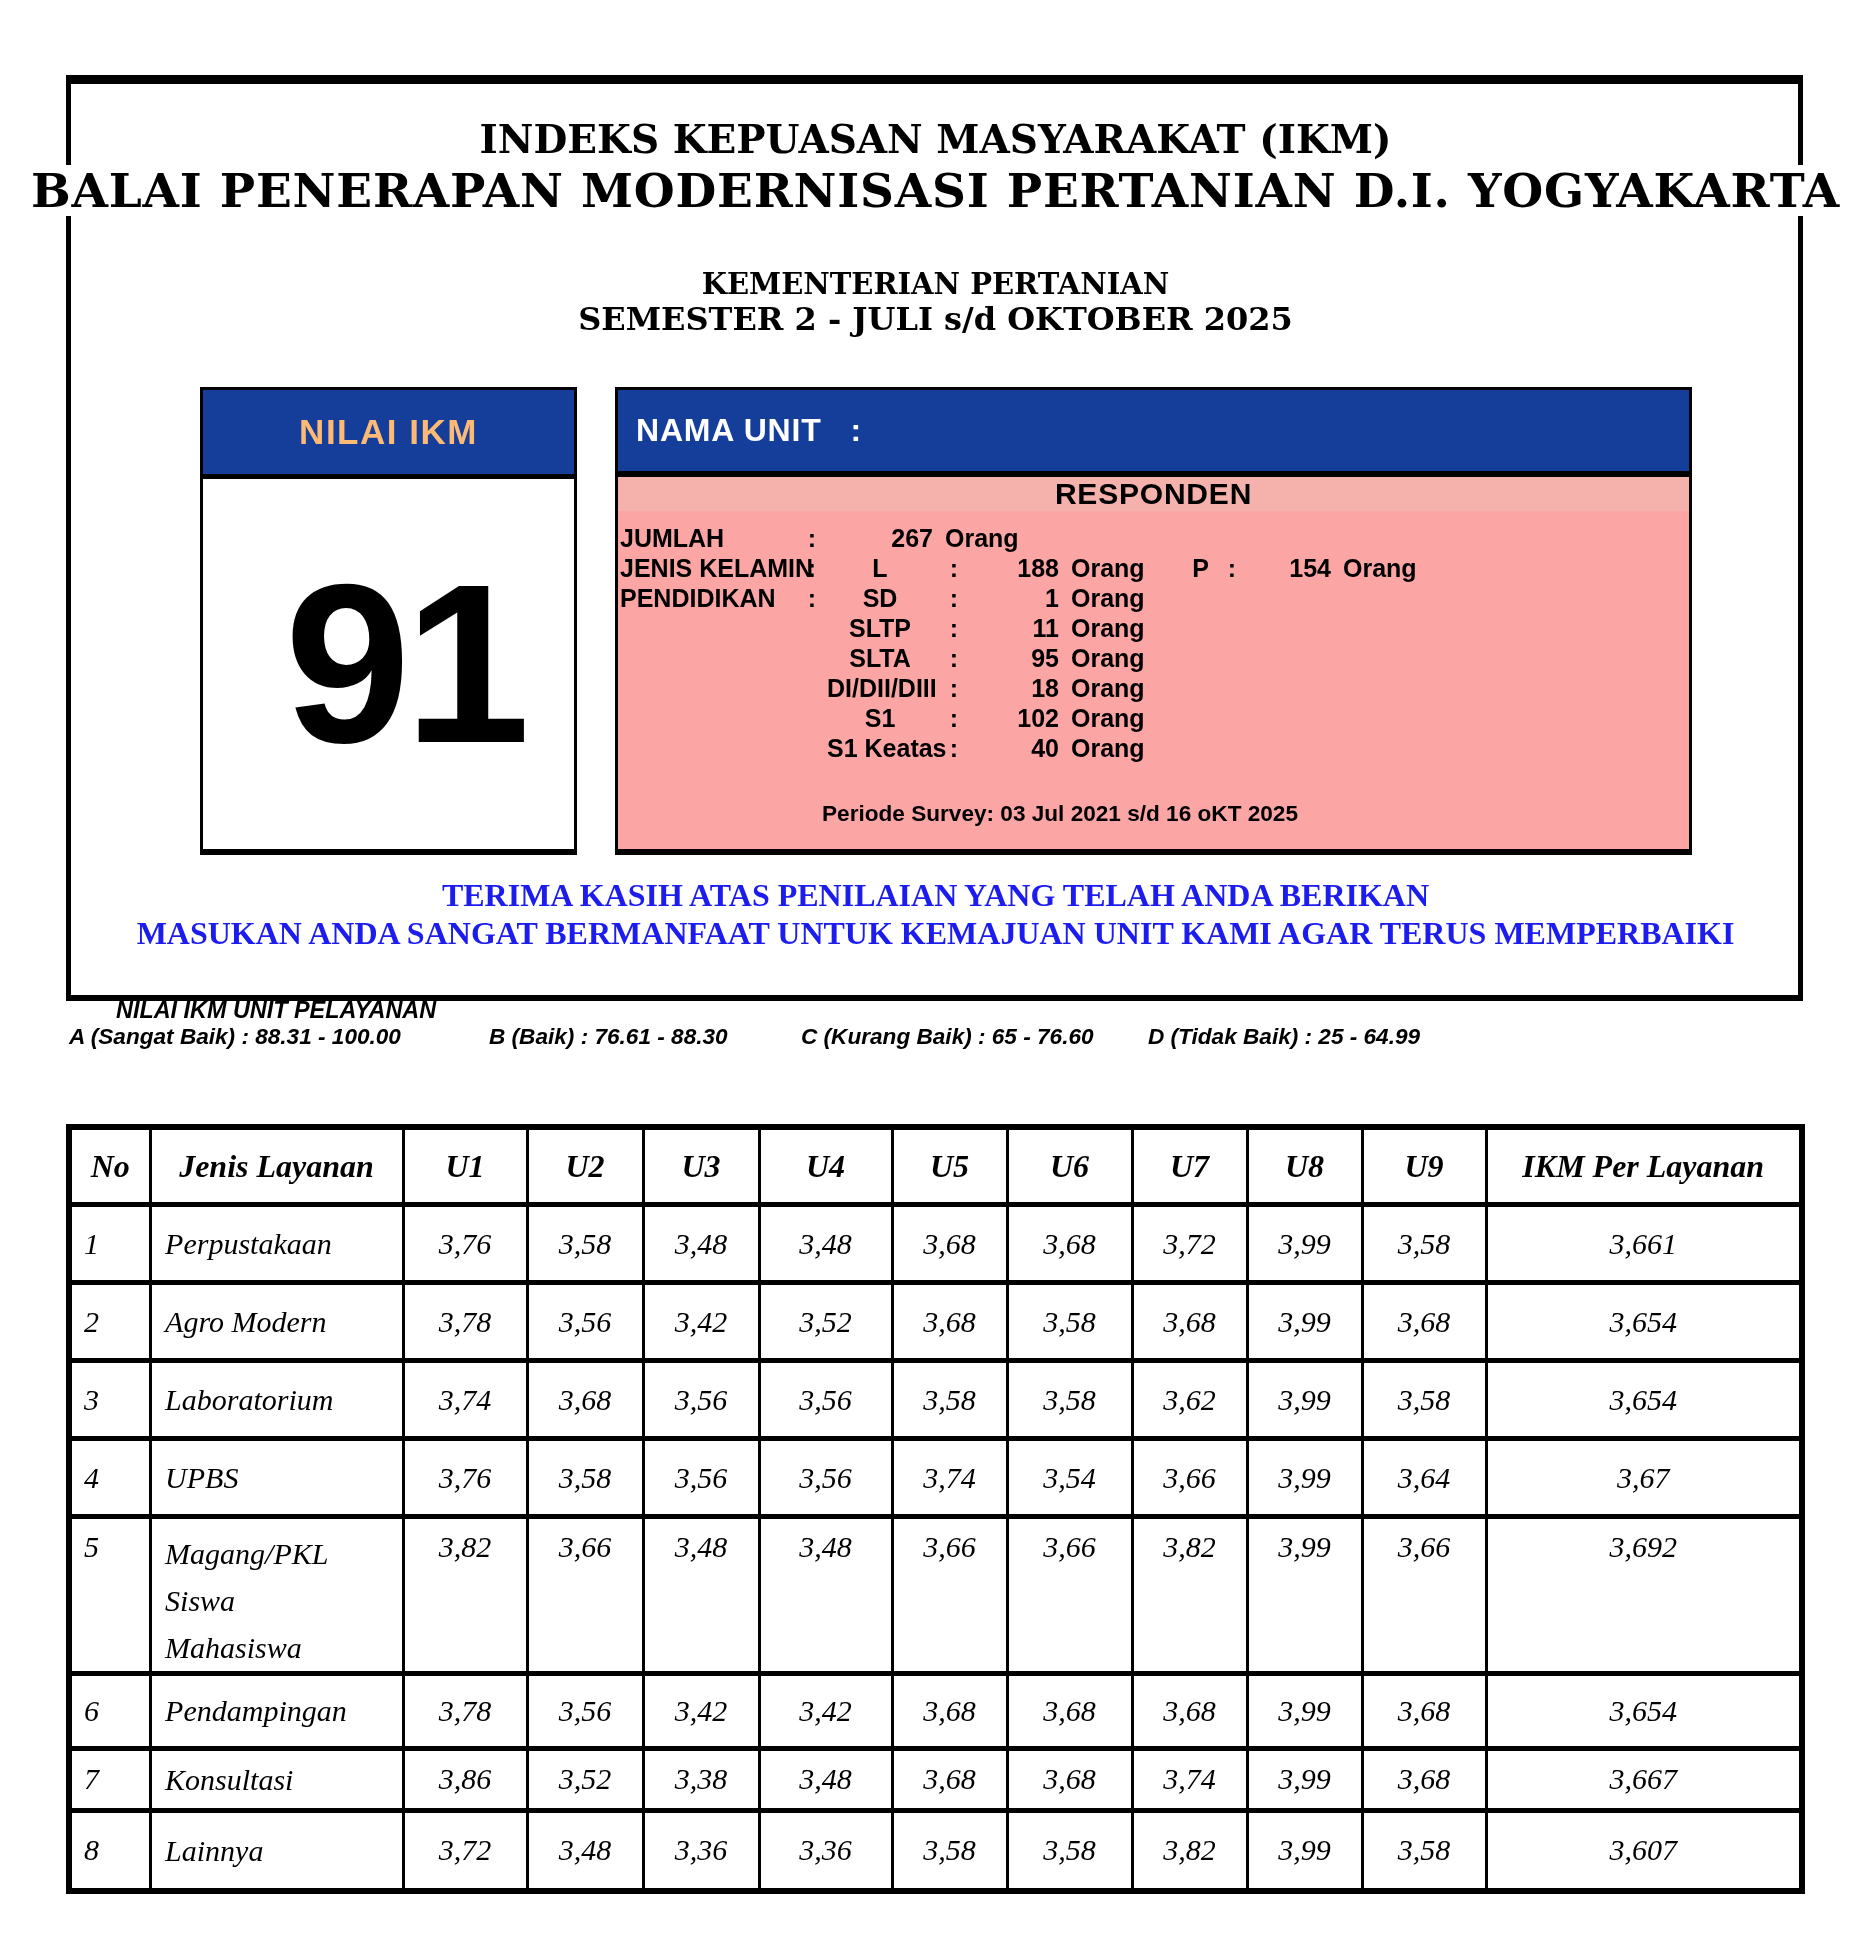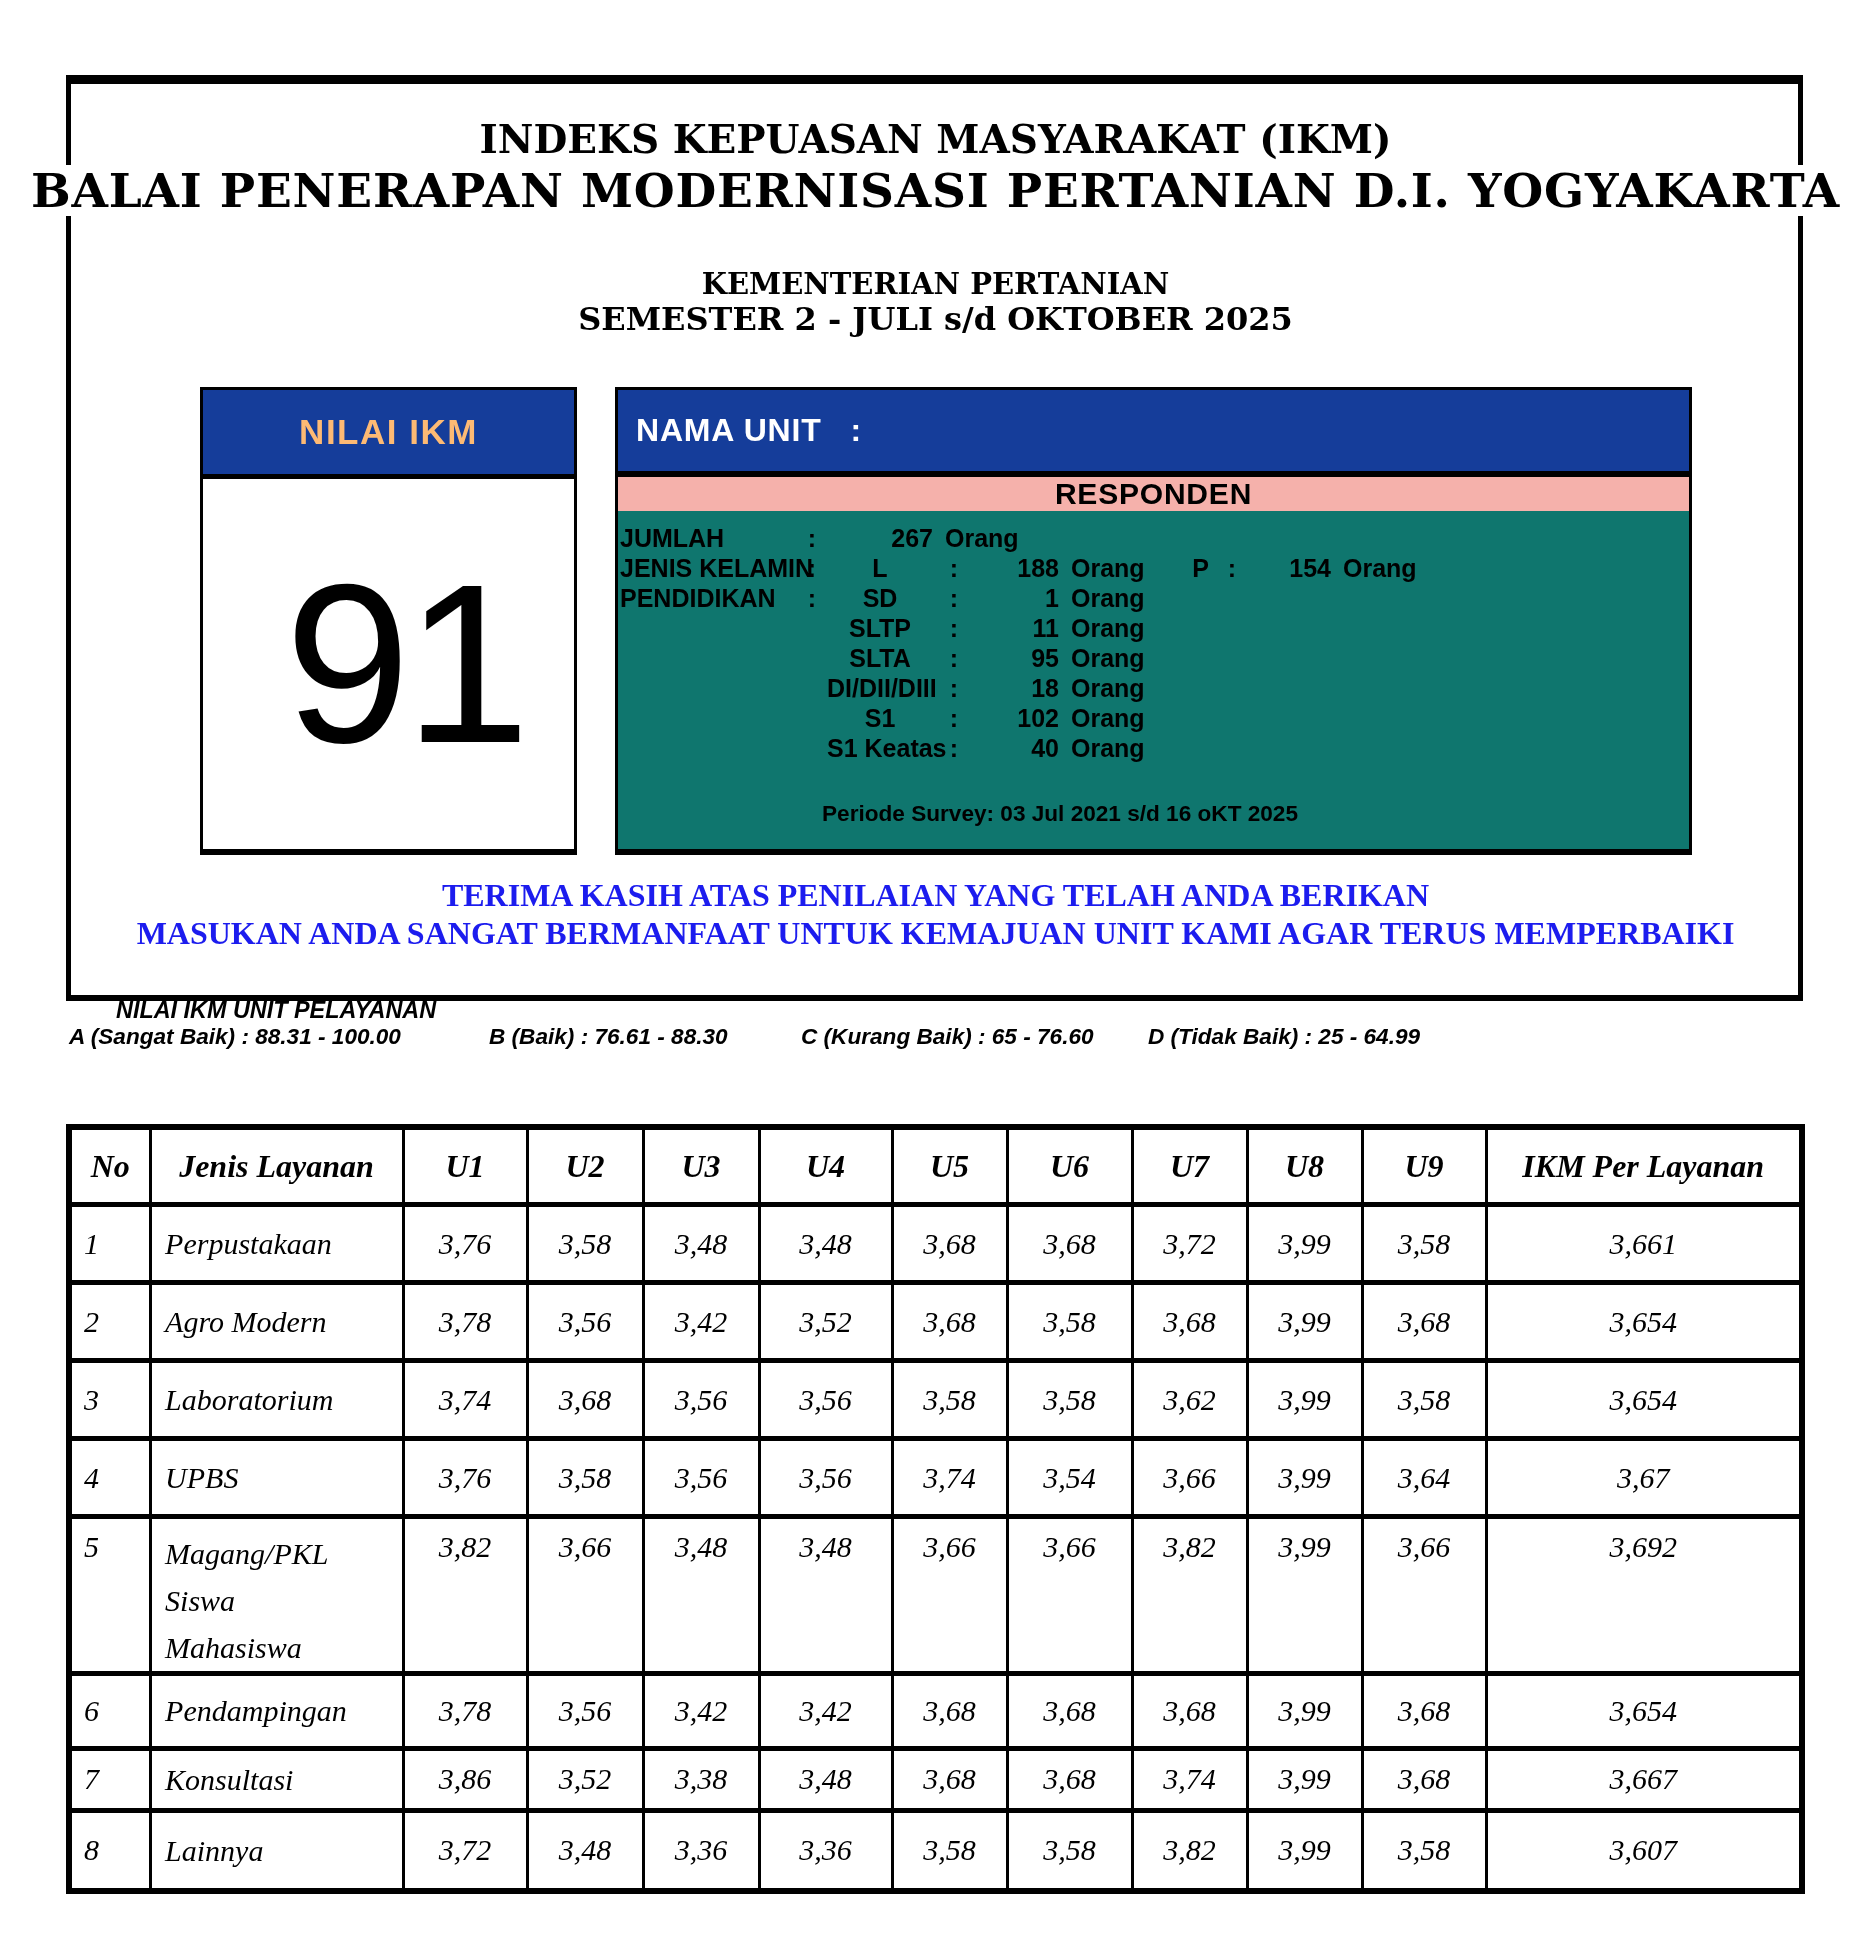--- a/index.html
+++ b/index.html
@@ -27,26 +27,26 @@
   .t5{top:302px;font-size:32px;line-height:35px;}
 
   
   .nilai-box{position:absolute;left:200px;top:387px;width:377px;height:468px;
              border:3.8px solid #000;border-bottom-width:6.8px;box-sizing:border-box;
              display:flex;flex-direction:column;background:#fff;z-index:2;}
   .nilai-header{height:84px;background:var(--blue);border-bottom:5.3px solid #000;
                 display:flex;align-items:center;justify-content:center;
                 color:#fdba74;font-weight:bold;font-size:35px;letter-spacing:1.5px;}
   .nilai-value{flex:1;display:flex;align-items:center;justify-content:center;
-               font-weight:normal;font-size:226px;letter-spacing:-6px;padding-left:32px;}
+               font-weight:bold;font-size:226px;letter-spacing:-6px;padding-left:32px;}
 
   
   .unit-box{position:absolute;left:615px;top:387px;width:1077px;height:468px;
             border:3.8px solid #000;border-bottom-width:6.8px;box-sizing:border-box;
-            background:#0f766e;z-index:2;}
+            background:#fca5a5;z-index:2;}
   .nama-bar{height:81px;background:var(--blue);border-bottom:6px solid #000;
             display:flex;align-items:center;padding-left:18px;
             color:#fff;font-weight:bold;font-size:32px;letter-spacing:0.8px;}
   .nama-colon{margin-left:29px;}
   .resp-bar{height:34px;background:var(--pink);display:flex;align-items:center;
             justify-content:center;font-weight:bold;font-size:30px;letter-spacing:0.8px;}
   .stats{padding:12px 0 0 2px;font-weight:bold;font-size:25px;}
   .stat-row{display:flex;height:30px;line-height:30px;white-space:nowrap;}
   .s-label{width:177px;}
   .s-c{width:30px;text-align:center;}

